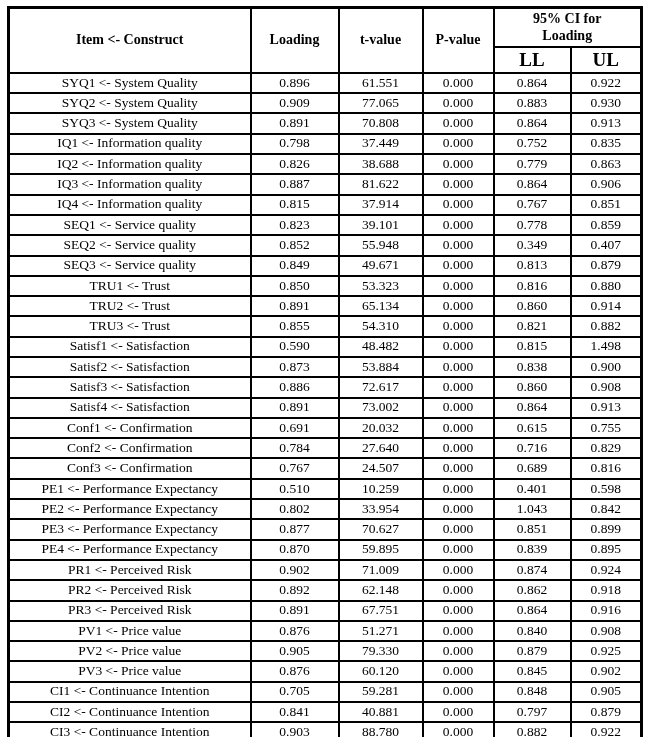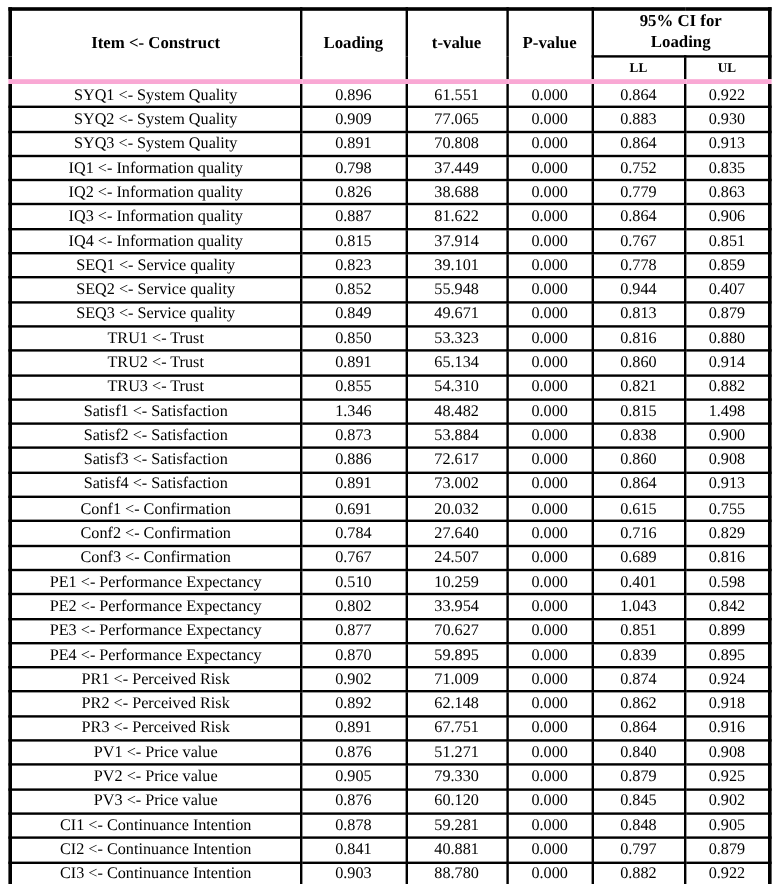--- a/index.html
+++ b/index.html
@@ -28,24 +28,24 @@
     vertical-align: middle;
     overflow: hidden;
     white-space: nowrap;
   }
   thead th {
     font-weight: bold;
     font-size: 14px;
     line-height: 1.15;
   }
   tr.main-header th { height: 35px; }
-  tr.sub-header th  { height: 16px; font-size: 11px; }
+  tr.sub-header th  { height: 16px; font-size: 19px; }
   tr.sub-header th, th.ci-header { border-top: 2px solid #000000; }
   thead tr.sub-header th,
-  thead th[rowspan] { border-bottom: 4px solid #f9a8d4; }
+  thead th[rowspan] { border-bottom: 1px solid #f9a8d4; }
   .ci-text {
     display: inline-block;
     max-width: 92px;
     white-space: normal;
     line-height: 1.15;
   }
   tbody td {
     height: 18.3px;
     font-size: 13.5px;
     padding: 0 2px;
@@ -156,21 +156,21 @@
           <td>0.000</td>
           <td>0.778</td>
           <td>0.859</td>
         </tr>
 
         <tr>
           <td>SEQ2 &lt;- Service quality</td>
           <td>0.852</td>
           <td>55.948</td>
           <td>0.000</td>
-          <td>0.944</td>
+          <td>0.349</td>
           <td>0.407</td>
         </tr>
 
         <tr>
           <td>SEQ3 &lt;- Service quality</td>
           <td>0.849</td>
           <td>49.671</td>
           <td>0.000</td>
           <td>0.813</td>
           <td>0.879</td>
@@ -198,21 +198,21 @@
           <td>TRU3 &lt;- Trust</td>
           <td>0.855</td>
           <td>54.310</td>
           <td>0.000</td>
           <td>0.821</td>
           <td>0.882</td>
         </tr>
 
         <tr>
           <td>Satisf1 &lt;- Satisfaction</td>
-          <td>1.346</td>
+          <td>0.590</td>
           <td>48.482</td>
           <td>0.000</td>
           <td>0.815</td>
           <td>1.498</td>
         </tr>
 
         <tr>
           <td>Satisf2 &lt;- Satisfaction</td>
           <td>0.873</td>
           <td>53.884</td>
@@ -351,21 +351,21 @@
           <td>PV3 &lt;- Price value</td>
           <td>0.876</td>
           <td>60.120</td>
           <td>0.000</td>
           <td>0.845</td>
           <td>0.902</td>
         </tr>
 
         <tr>
           <td>CI1 &lt;- Continuance Intention</td>
-          <td>0.878</td>
+          <td>0.705</td>
           <td>59.281</td>
           <td>0.000</td>
           <td>0.848</td>
           <td>0.905</td>
         </tr>
 
         <tr>
           <td>CI2 &lt;- Continuance Intention</td>
           <td>0.841</td>
           <td>40.881</td>

